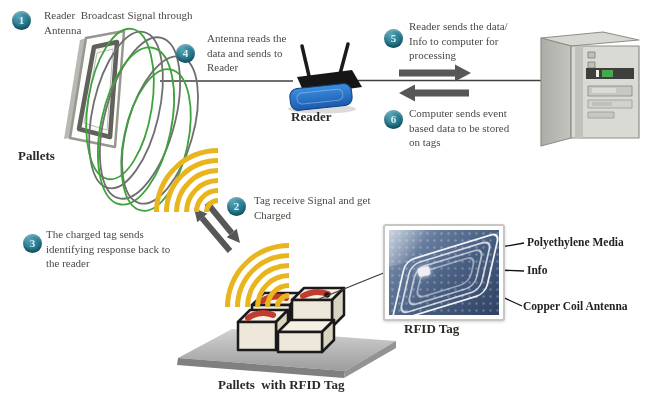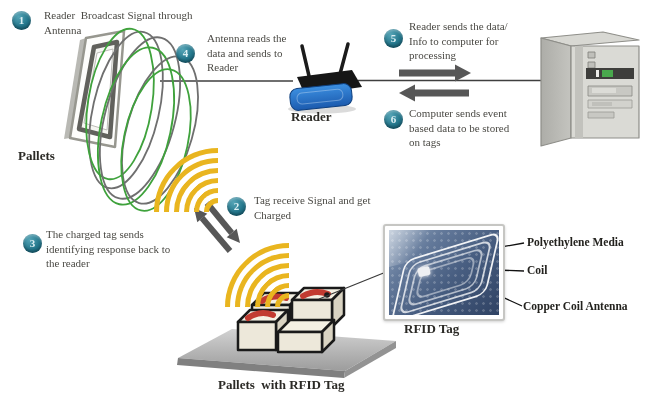--- a/index.html
+++ b/index.html
@@ -224,16 +224,16 @@
   <div class="note" style="left:207px;top:31px;width:92px;">Antenna reads the data and sends to Reader</div>
   <div class="note" style="left:409px;top:19px;width:110px;">Reader sends the data/ Info to computer for processing</div>
   <div class="note" style="left:409px;top:106px;width:108px;">Computer sends event based data to be stored on tags</div>
 
   <div class="dlabel" style="left:18px;top:149px;width:92px;">Pallets</div>
   <div class="dlabel" style="left:291px;top:110px;width:68px;">Reader</div>
   <div class="dlabel" style="left:404px;top:322px;width:92px;">RFID Tag</div>
   <div class="dlabel" style="left:218px;top:378px;width:170px;">Pallets  with RFID Tag</div>
 
   <div class="clabel" style="left:527px;top:236px;">Polyethylene Media</div>
-  <div class="clabel" style="left:527px;top:264px;">Coil</div>
+  <div class="clabel" style="left:527px;top:264px;">Info</div>
   <div class="clabel" style="left:523px;top:300px;">Copper Coil Antenna</div>
 
 </div>
 
 </body></html>

